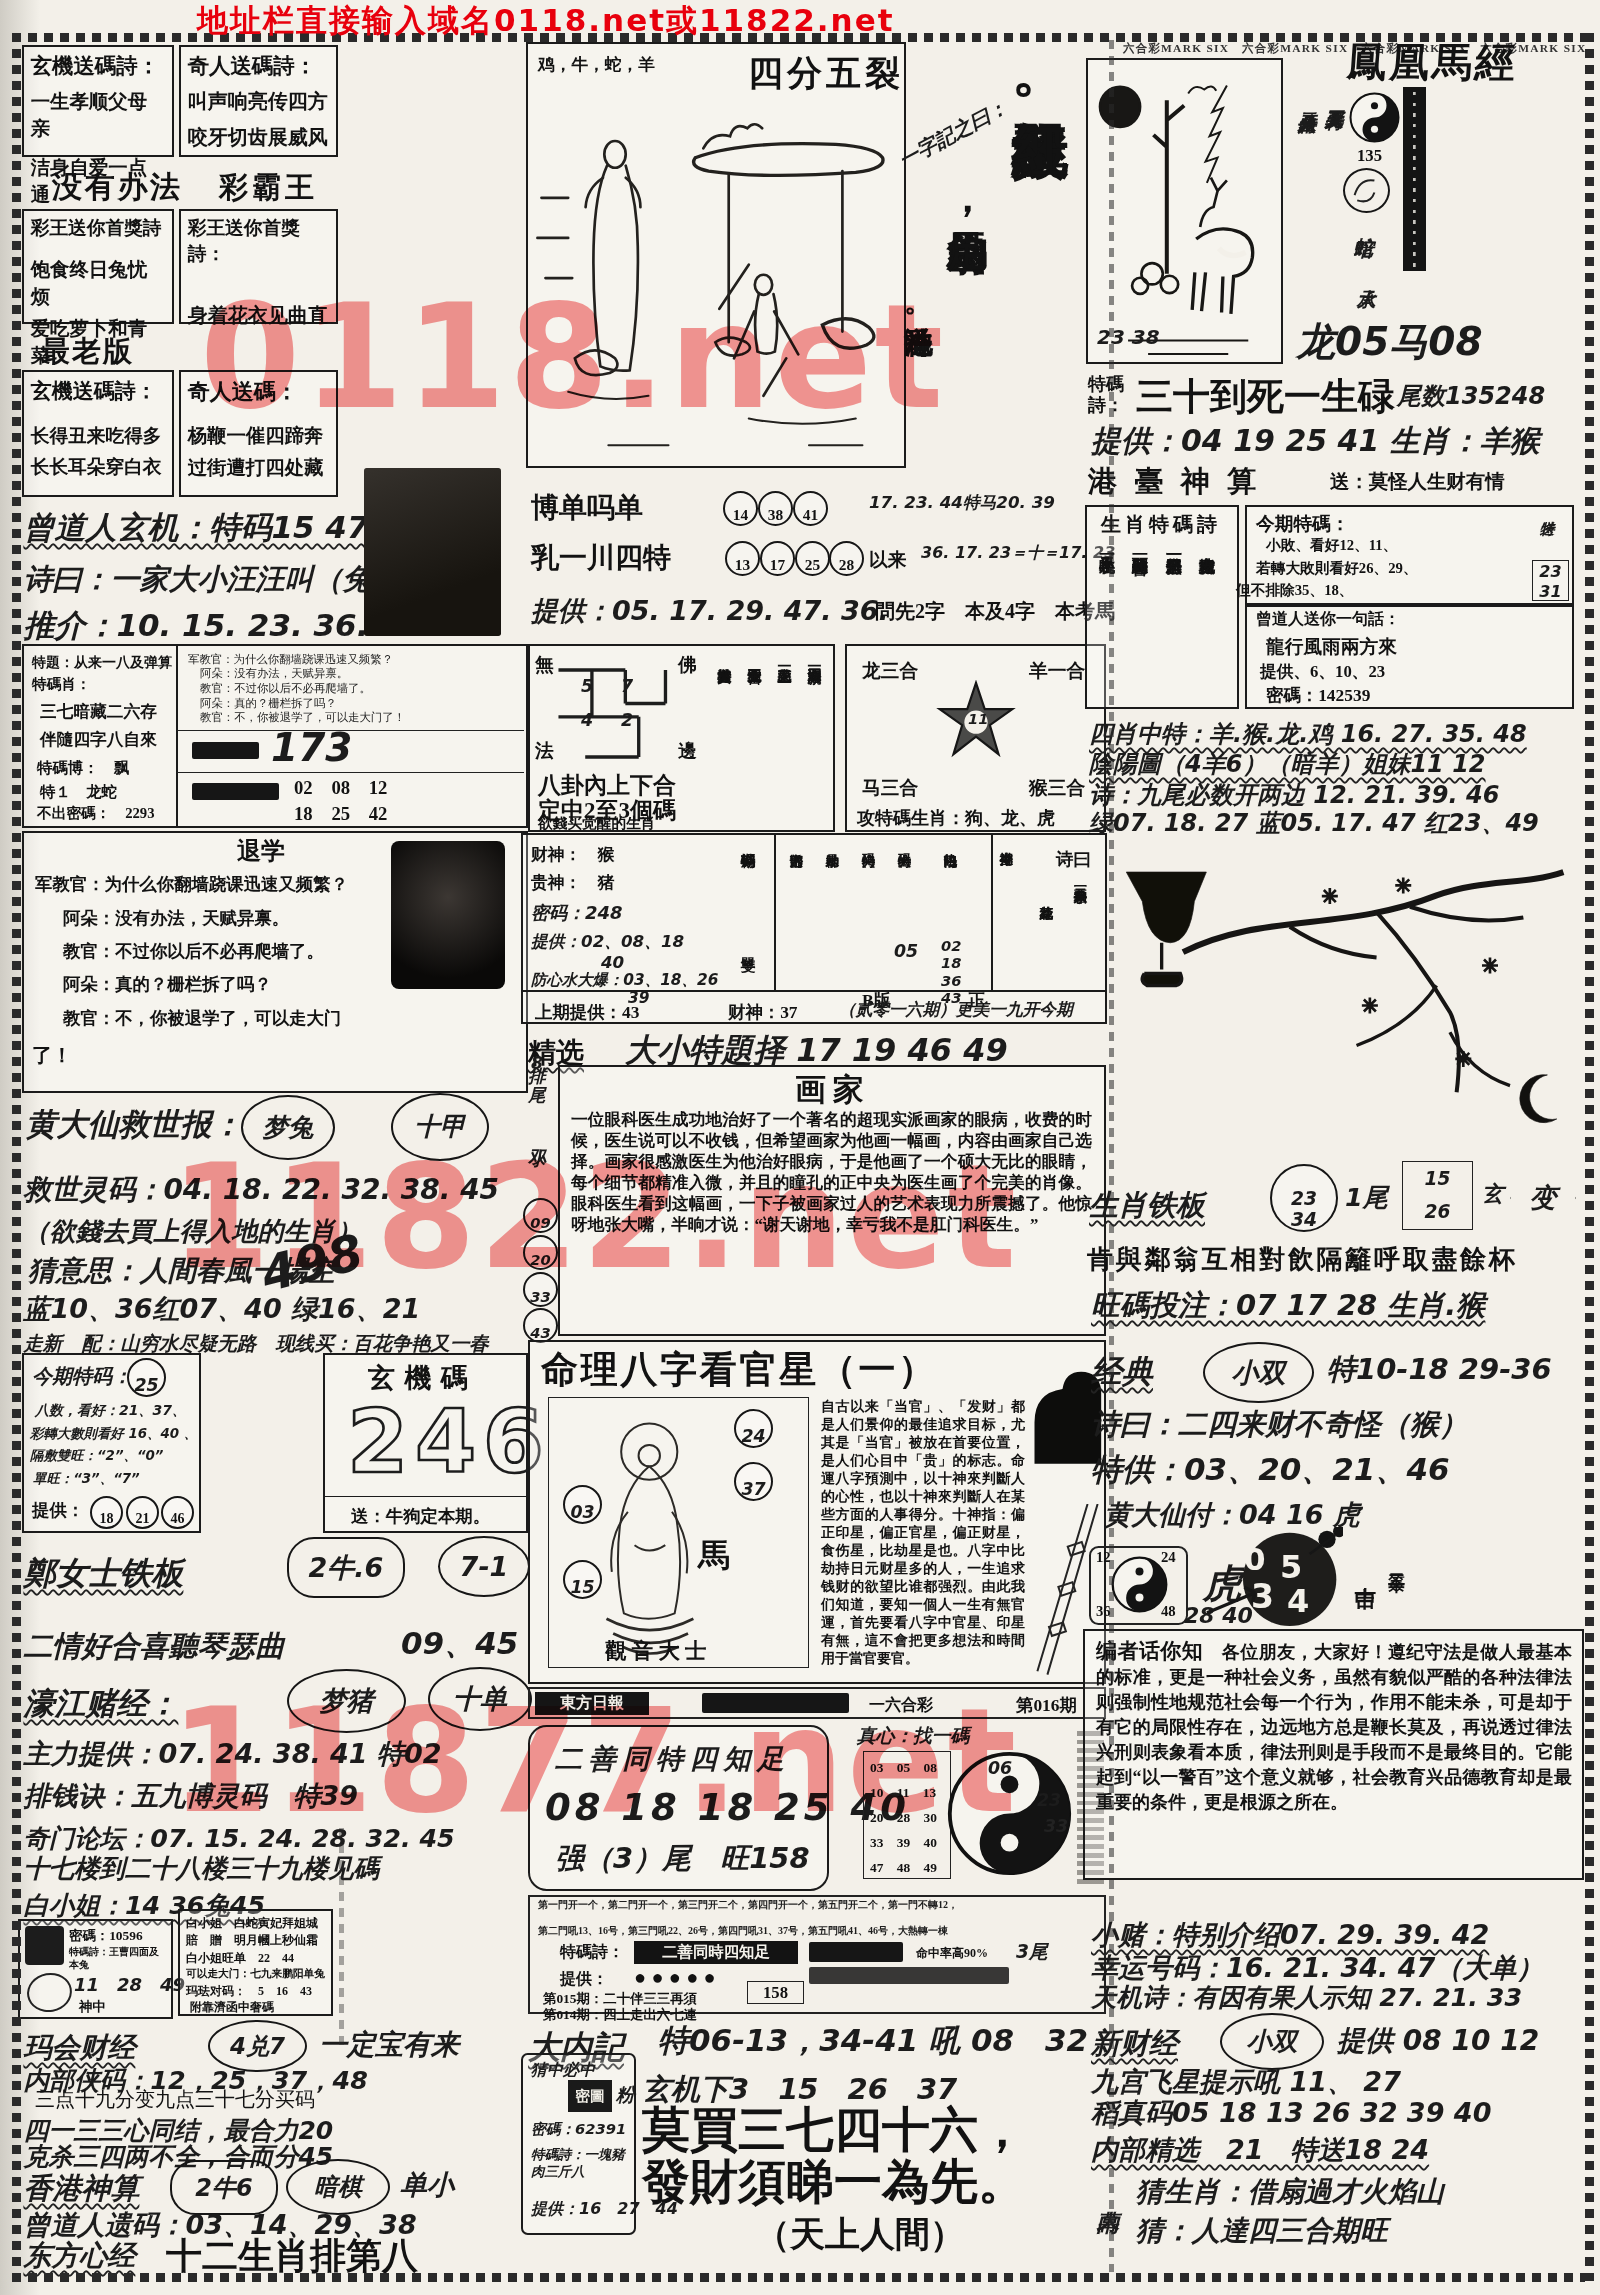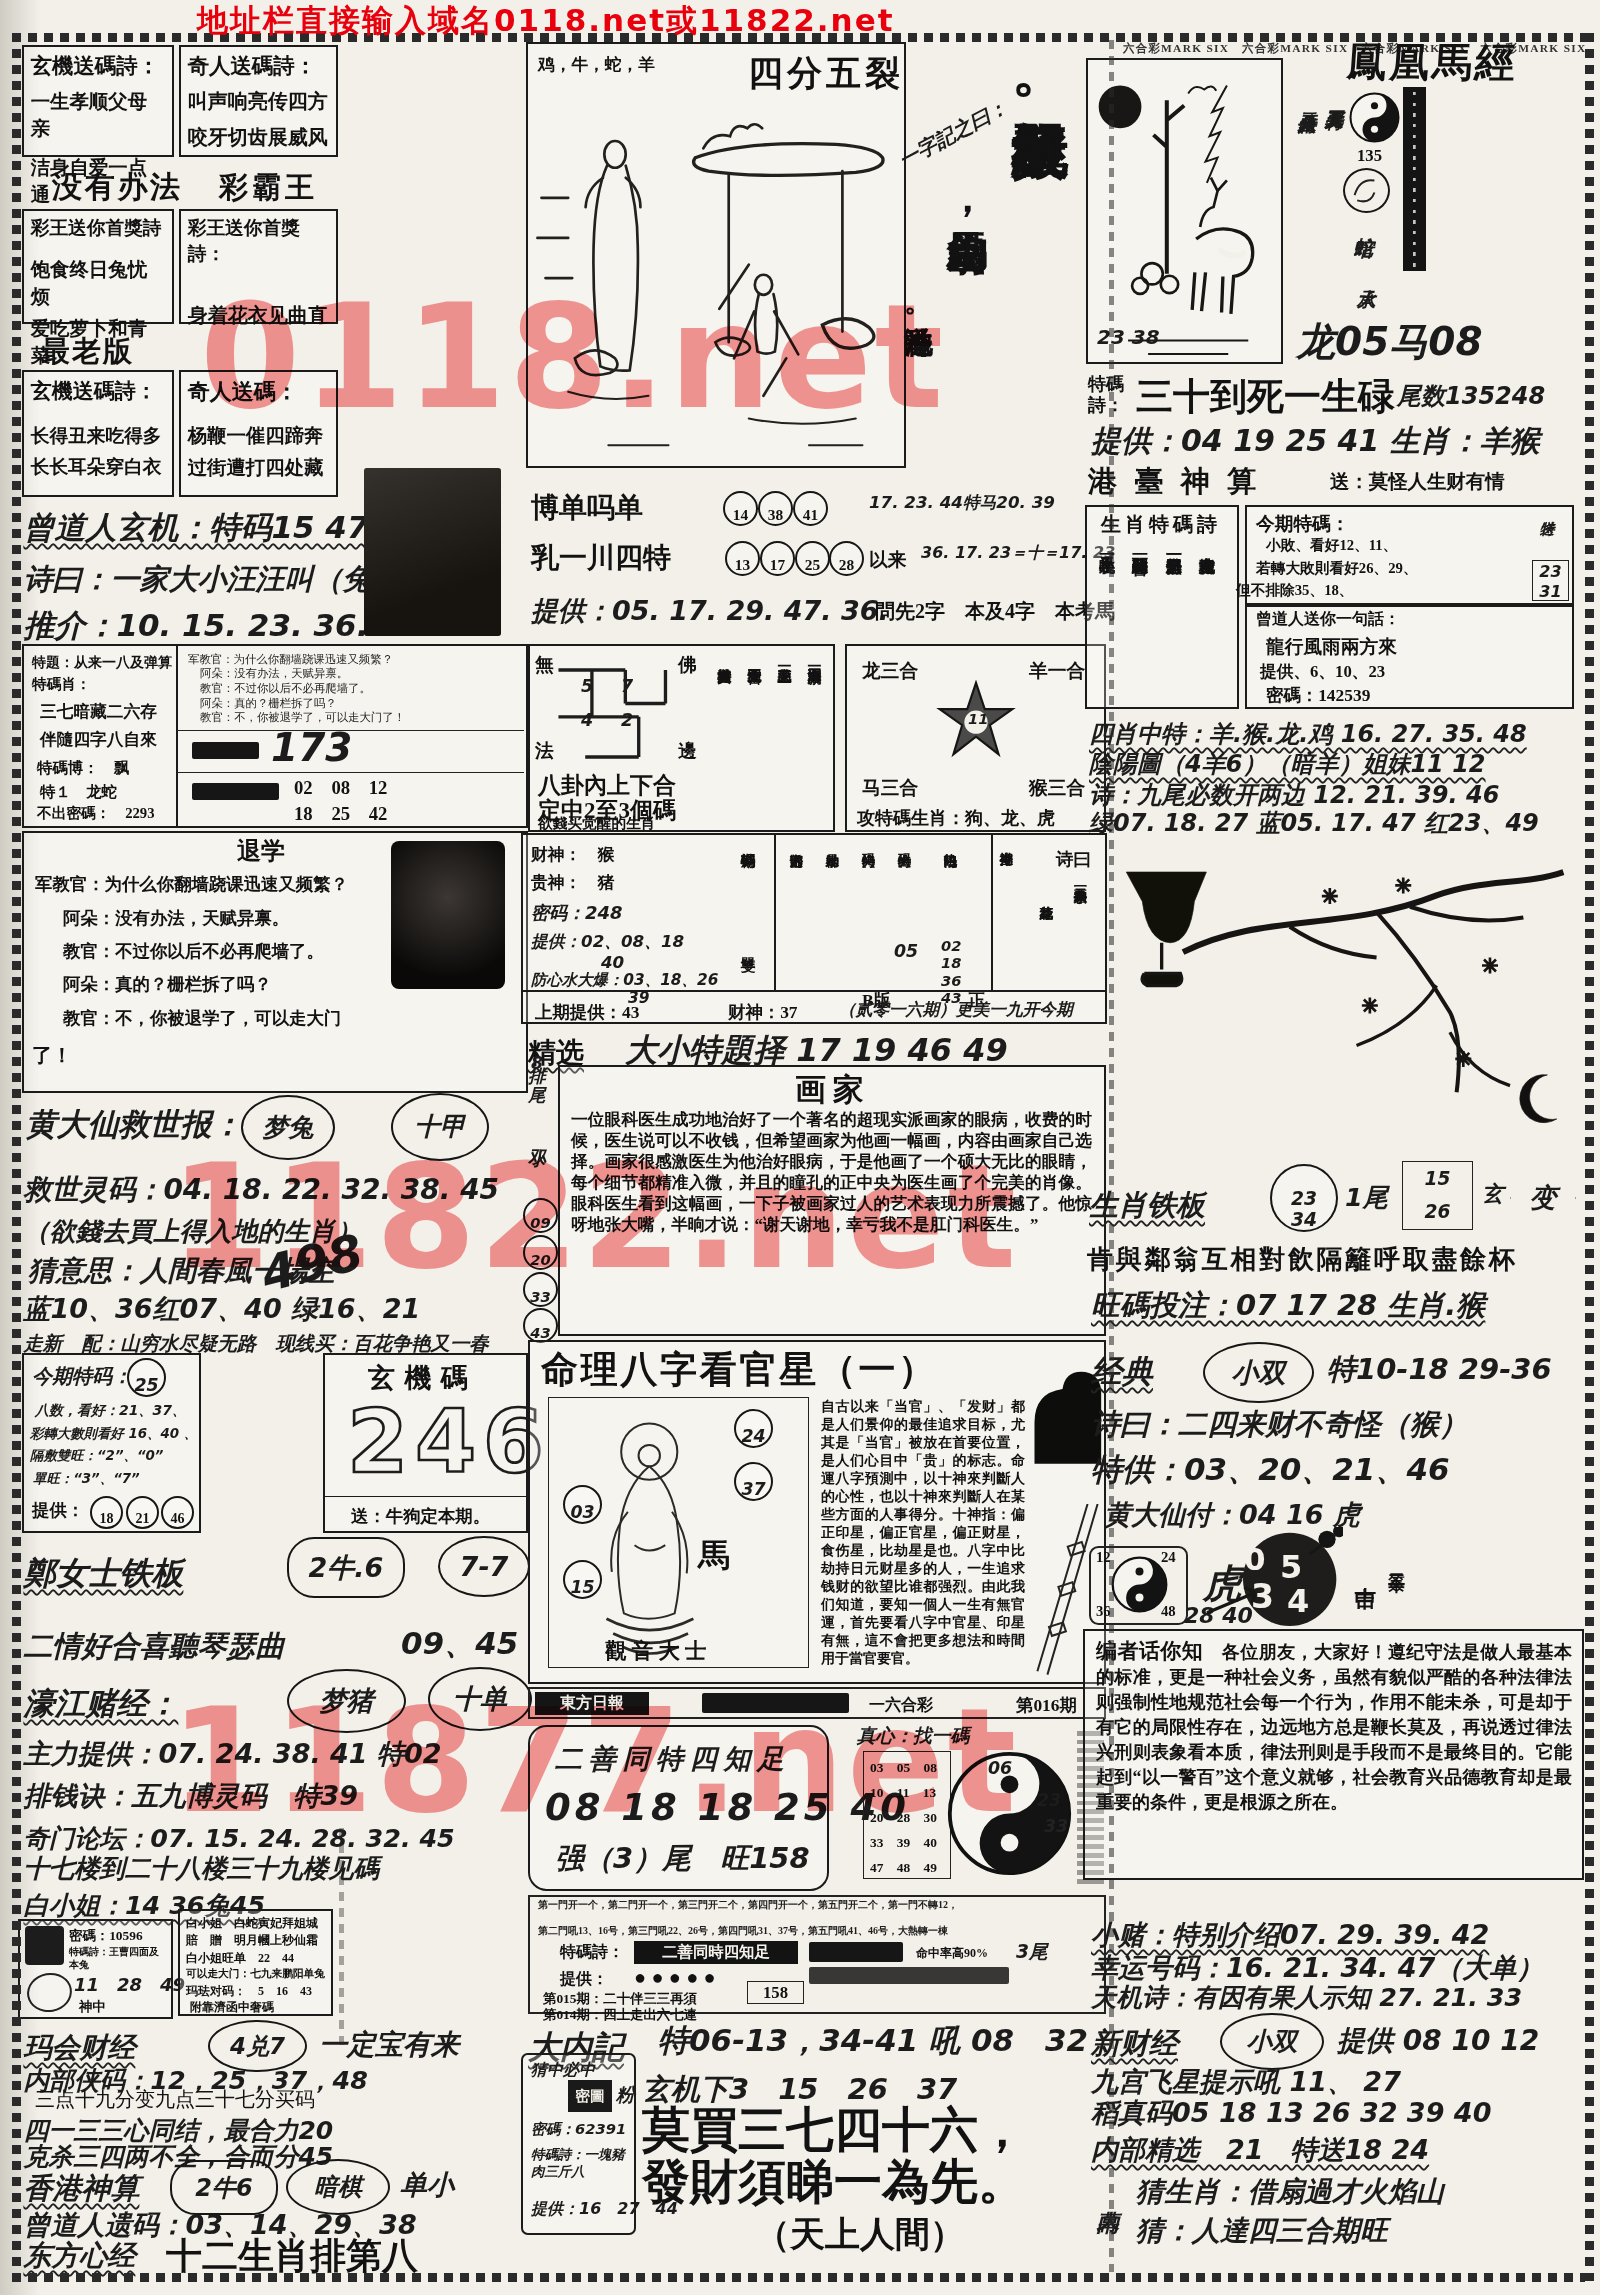--- a/index.html
+++ b/index.html
@@ -153,21 +153,21 @@
   <div class="a pr" style="left:368px;top:1360px;font-size:27px;letter-spacing:9.4px">玄機碼</div>
   <div class="a" style="left:347px;top:1390px;font-size:88px;font-weight:900;font-family:'DejaVu Sans',sans-serif;color:transparent;-webkit-text-stroke:2.7px #1d1d1d;letter-spacing:6.7px">246</div>
   <div style="position:absolute;left:325px;top:1496px;width:201px;height:1.3px;background:#1b1b1b"></div>
   <div class="a pr" style="left:351px;top:1504px;font-size:17.4px">送：牛狗定本期。</div>
 
   <div class="a hw wvy" style="left:23.4px;top:1552px;font-size:32px">鄭女士铁板</div>
   <div class="ov" style="left:287px;top:1537px;width:114px;height:57px;border-radius:27px">
       <span class="hw" style="font-size:27px">2牛.6</span>
     </div>
   <div class="ov" style="left:438px;top:1536px;width:88px;height:57px">
-      <span class="hw" style="font-size:27px">7-7</span>
+      <span class="hw" style="font-size:27px">7-1</span>
     </div>
   <div class="a hw" style="left:23.4px;top:1627px;font-size:29px">二情好合喜聽琴瑟曲</div>
   <div class="a hw" style="left:401px;top:1623px;font-size:31px">09、45</div>
   <div class="a hw wvy" style="left:23.4px;top:1683px;font-size:31px">濠江赌经：</div>
   <div class="ov" style="left:287px;top:1669px;width:115px;height:60px">
       <span class="hw" style="font-size:27px">梦猪</span>
     </div>
   <div class="ov" style="left:428px;top:1667px;width:100px;height:60px">
       <span class="hw" style="font-size:27px">十单</span>
     </div>

